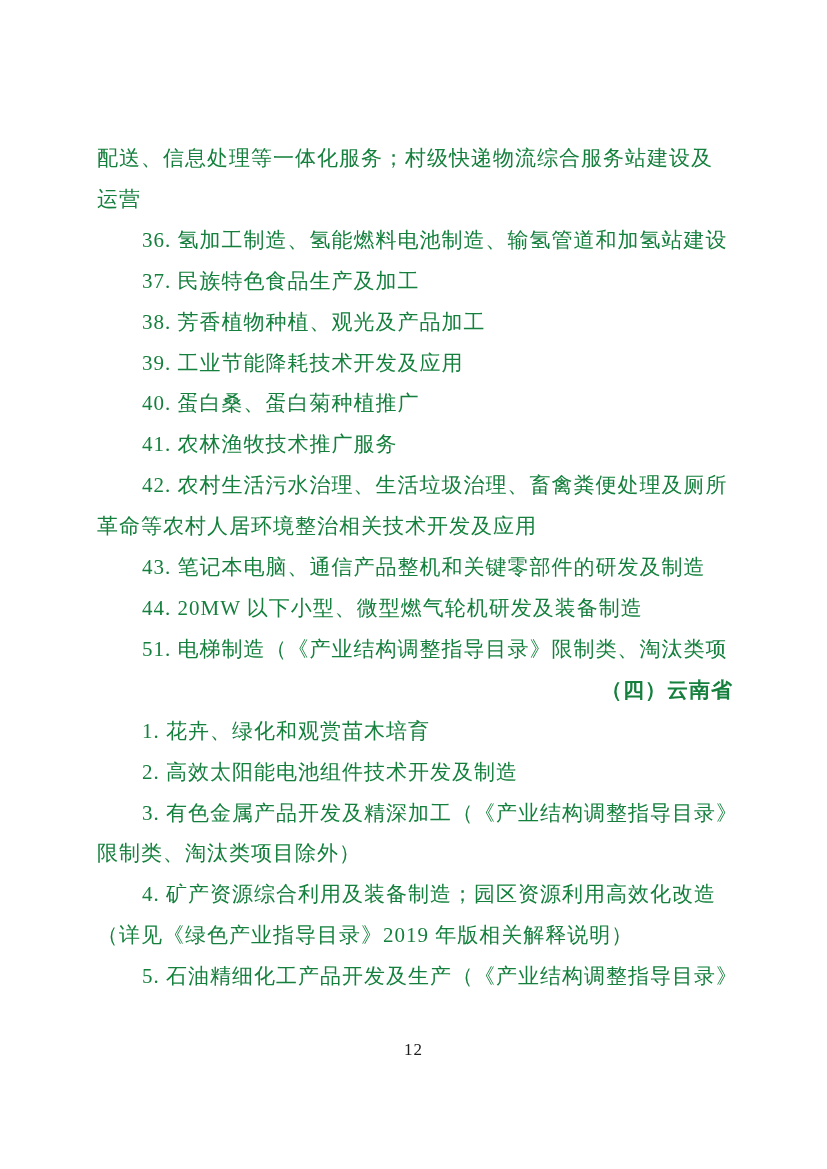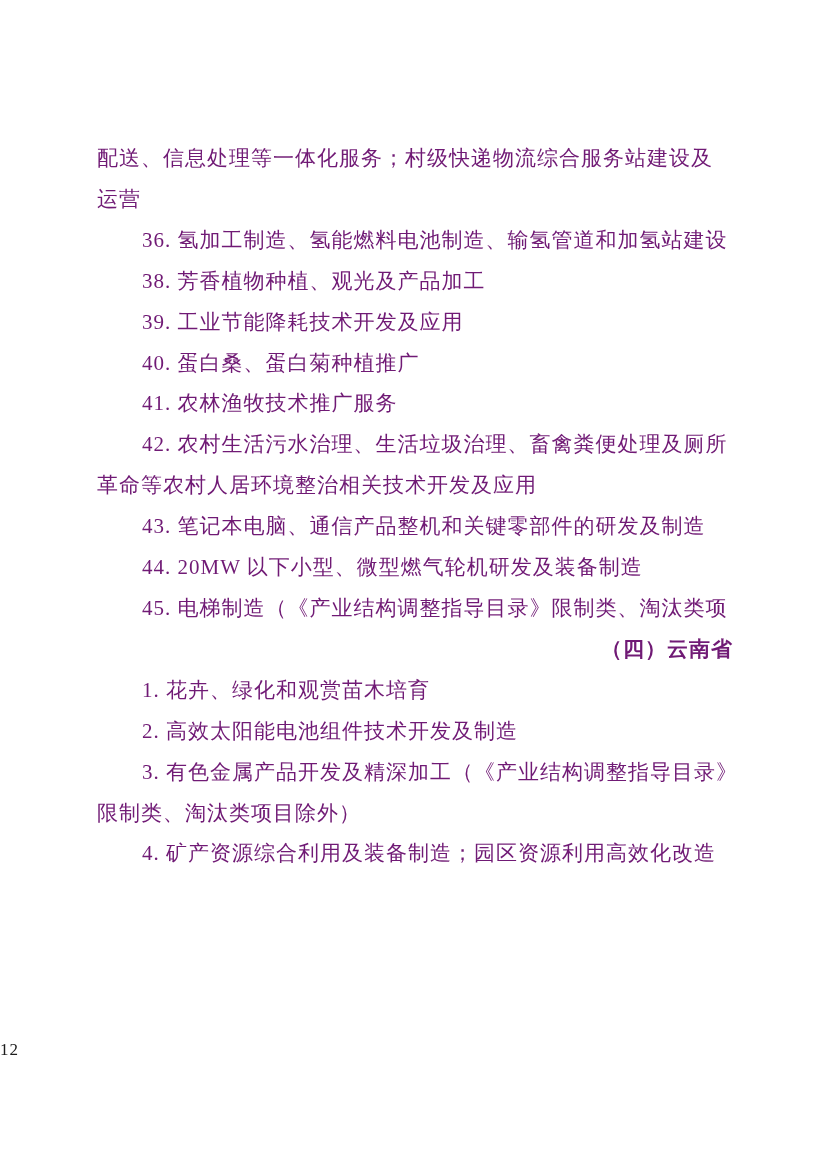--- a/index.html
+++ b/index.html
@@ -18,60 +18,63 @@
   .doc-body {
     position: absolute;
     left: 97px;
     top: 138px;
     width: 636px;
   }
   .line {
     font-size: 21px;
     line-height: 40.9px;
     letter-spacing: 1px;
-    color: #701a75;
+    color: #15803d;
     white-space: nowrap;
     text-align: left;
   }
   .line.indent {
     text-indent: 45px;
   }
   .line.bold {
     font-weight: bold;
     text-align: right;
   }
   .page-number {
     position: absolute;
     left: 0;
     right: 0;
     top: 1040px;
-    text-align: left;
+    text-align: center;
     font-size: 17px;
     color: #1c1c1c;
     letter-spacing: 1px;
   }
 </style>
 </head>
 <body>
 
 <div class="page">
   <div class="doc-body">
       <div class="line">配送、信息处理等一体化服务；村级快递物流综合服务站建设及</div>
       <div class="line">运营</div>
       <div class="line indent">36. 氢加工制造、氢能燃料电池制造、输氢管道和加氢站建设</div>
+      <div class="line indent">37. 民族特色食品生产及加工</div>
       <div class="line indent">38. 芳香植物种植、观光及产品加工</div>
       <div class="line indent">39. 工业节能降耗技术开发及应用</div>
       <div class="line indent">40. 蛋白桑、蛋白菊种植推广</div>
       <div class="line indent">41. 农林渔牧技术推广服务</div>
       <div class="line indent">42. 农村生活污水治理、生活垃圾治理、畜禽粪便处理及厕所</div>
       <div class="line">革命等农村人居环境整治相关技术开发及应用</div>
       <div class="line indent">43. 笔记本电脑、通信产品整机和关键零部件的研发及制造</div>
       <div class="line indent">44. 20MW 以下小型、微型燃气轮机研发及装备制造</div>
-      <div class="line indent">45. 电梯制造（《产业结构调整指导目录》限制类、淘汰类项</div>
+      <div class="line indent">51. 电梯制造（《产业结构调整指导目录》限制类、淘汰类项</div>
       <div class="line indent bold">（四）云南省</div>
       <div class="line indent">1. 花卉、绿化和观赏苗木培育</div>
       <div class="line indent">2. 高效太阳能电池组件技术开发及制造</div>
       <div class="line indent">3. 有色金属产品开发及精深加工（《产业结构调整指导目录》</div>
       <div class="line">限制类、淘汰类项目除外）</div>
       <div class="line indent">4. 矿产资源综合利用及装备制造；园区资源利用高效化改造</div>
+      <div class="line">（详见《绿色产业指导目录》2019 年版相关解释说明）</div>
+      <div class="line indent">5. 石油精细化工产品开发及生产（《产业结构调整指导目录》</div>
     </div>
   <div class="page-number">12</div>
 </div>
 
 </body></html>

